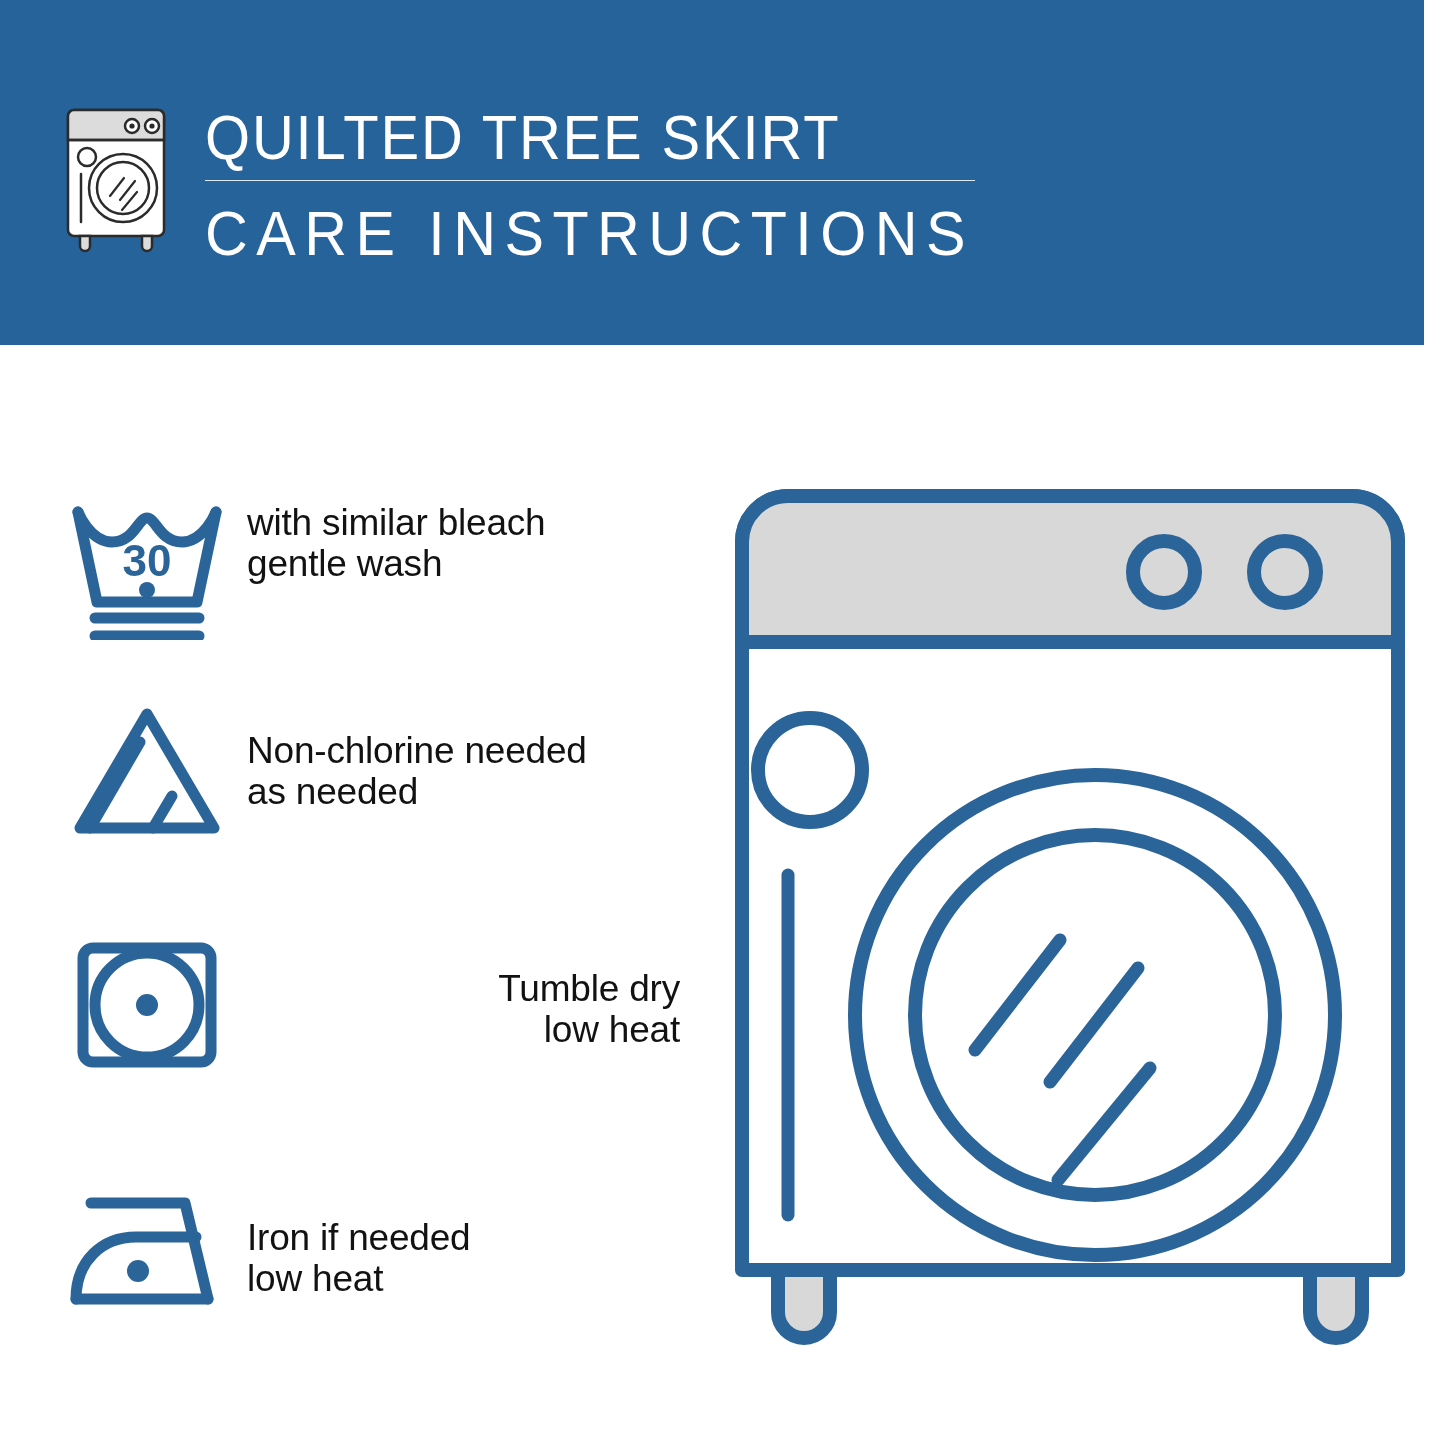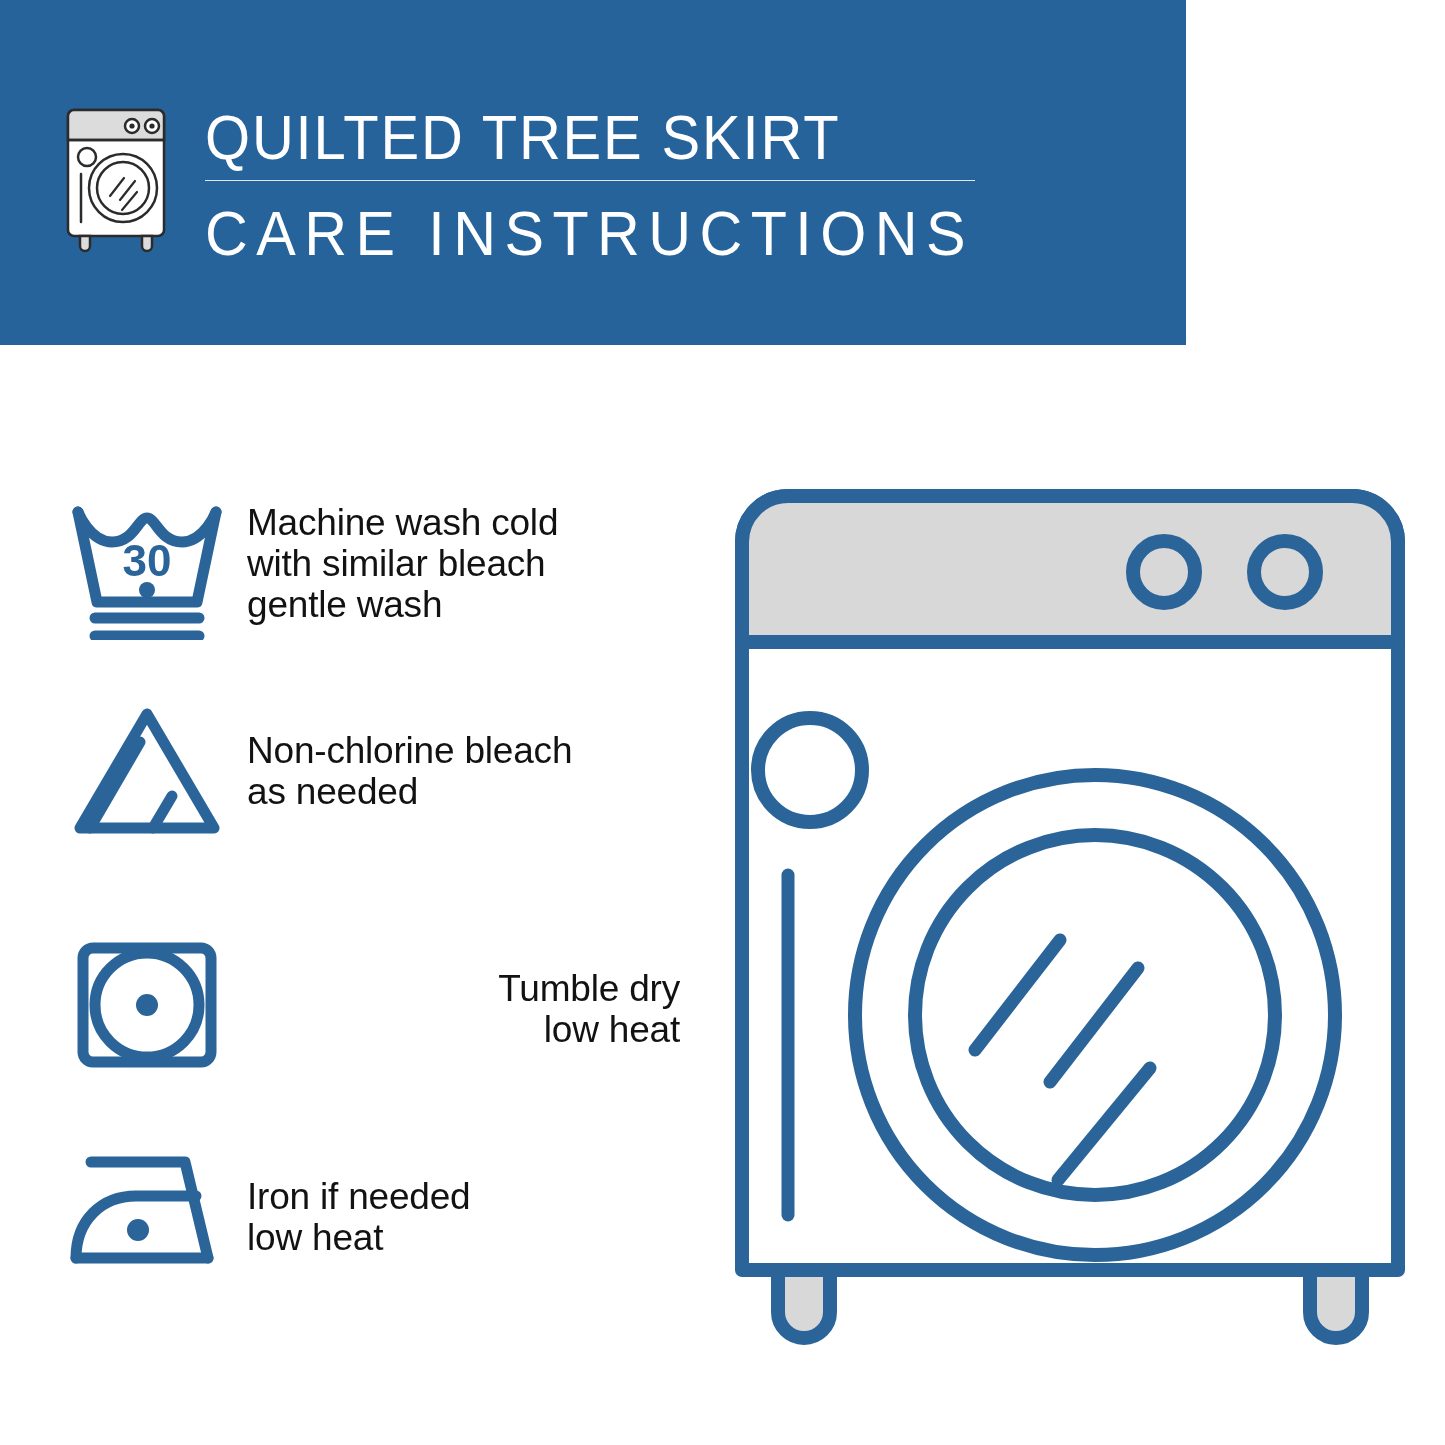--- a/index.html
+++ b/index.html
@@ -16,21 +16,21 @@
     height: 1445px;
     background: #ffffff;
     overflow: hidden;
   }
 
   
   .header {
     position: absolute;
     left: 0;
     top: 0;
-    width: 1186px;
+    width: 1424px;
     height: 345px;
     background: #26639b;
   }
   .header-logo {
     position: absolute;
     left: 60px;
     top: 104px;
     width: 120px;
     height: 150px;
   }
@@ -82,21 +82,21 @@
   .care-row {
     position: absolute;
     left: 60px;
     width: 620px;
     display: flex;
     align-items: flex-start;
   }
   .care-row[data-row="0"] { top: 145px; }
   .care-row[data-row="1"] { top: 355px; }
   .care-row[data-row="2"] { top: 585px; text-align: right; }
-  .care-row[data-row="3"] { top: 793px; justify-content: center; }
+  .care-row[data-row="3"] { top: 834px; justify-content: center; }
 
   .care-symbol {
     width: 175px;
     flex: 0 0 175px;
     display: flex;
     align-items: center;
     justify-content: center;
   }
   .care-symbol svg { display: block; }
 
@@ -176,38 +176,37 @@
             <path d="M18 22 C18 22 30 52 52 52 C74 52 78 28 87 28 C96 28 100 52 122 52 C144 52 156 22 156 22"></path>
             <path d="M18 22 L37 112 L137 112 L156 22"></path>
             <line x1="35" y1="128" x2="139" y2="128"></line>
             <line x1="35" y1="146" x2="139" y2="146"></line>
           </g>
           <text x="87" y="86" text-anchor="middle" font-family="Liberation Sans, sans-serif" font-size="44" font-weight="bold" fill="#2a6499">30</text>
           <circle cx="87" cy="100" r="8" fill="#2a6499"></circle>
         </svg>
       </div>
       <div class="care-text">
-        <span class="line">Machine wash cold</span>
         <span class="line">with similar bleach</span>
         <span class="line">gentle wash</span>
       </div>
     </div>
 
     <div class="care-row" data-row="1">
       <div class="care-symbol">
         <svg width="175" height="150" viewBox="0 0 175 150" xmlns="http://www.w3.org/2000/svg">
           <g fill="none" stroke="#2a6499" stroke-width="11" stroke-linecap="round" stroke-linejoin="round">
             <path d="M87 14 L154 128 L20 128 Z"></path>
             <line x1="80" y1="42" x2="30" y2="128"></line>
             <line x1="112" y1="96" x2="93" y2="128"></line>
           </g>
         </svg>
       </div>
       <div class="care-text">
-        <span class="line">Non-chlorine bleach</span>
+        <span class="line">Non-chlorine needed</span>
         <span class="line">as needed</span>
       </div>
     </div>
 
     <div class="care-row" data-row="2">
       <div class="care-symbol">
         <svg width="175" height="150" viewBox="0 0 175 150" xmlns="http://www.w3.org/2000/svg">
           <g fill="none" stroke="#2a6499" stroke-width="11" stroke-linecap="round" stroke-linejoin="round">
             <rect x="23" y="18" width="128" height="114" rx="10"></rect>
             <circle cx="87" cy="75" r="52"></circle>

